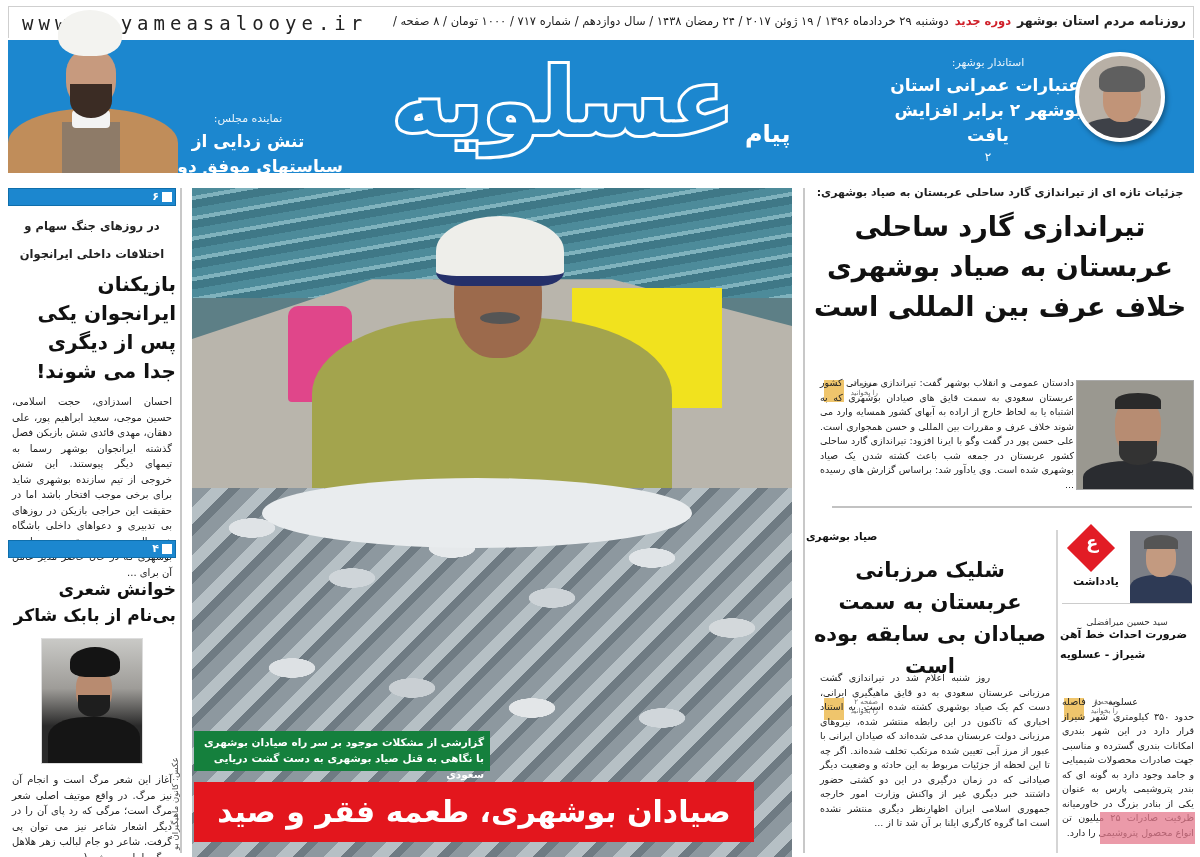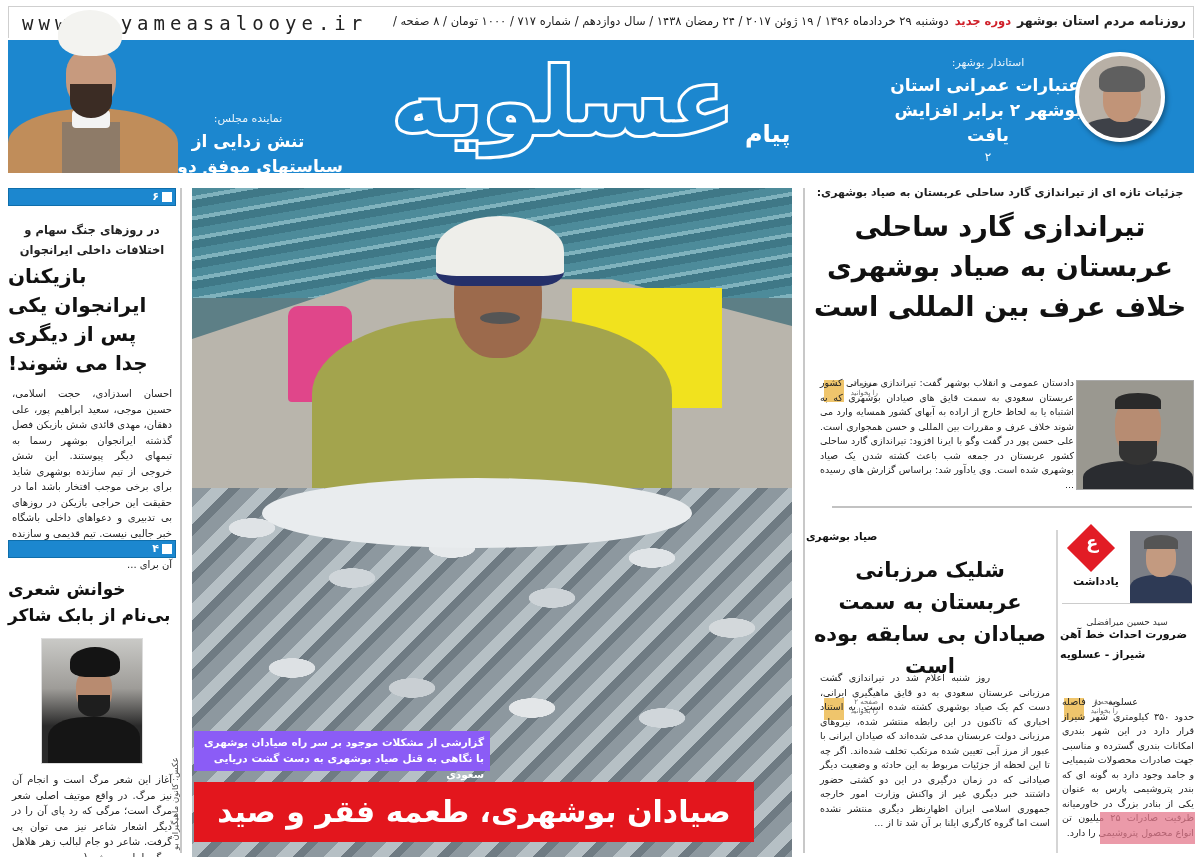--- a/index.html
+++ b/index.html
@@ -43,22 +43,22 @@
   .gov-photo .suit { position: absolute; left: 4px; top: 62px; width: 78px; height: 30px; background: #3e4148; border-radius: 40% 40% 0 0; }
 
   
   .vrule { position: absolute; width: 2px; background: #c8c8c8; }
 
   
   .leftcol { position: absolute; left: 8px; top: 188px; width: 168px; }
   .section-bar { height: 18px; background: #1c87cf; position: relative; border: 1px solid #0f6eab; }
   .section-bar .num { position: absolute; right: 16px; top: 0px; color: #fff; font-size: 11px; font-weight: bold; line-height: 16px; }
   .section-bar .sq { position: absolute; right: 3px; top: 3px; width: 10px; height: 10px; background: #fff; }
-  .lc-kicker { direction: rtl; text-align: center; font-size: 11.5px; font-weight: bold; line-height: 20px; margin-top: 14px; color: #222; }
-  .lc-title { direction: rtl; text-align: left; font-size: 20px; font-weight: bold; line-height: 29px; margin-top: 2px; }
+  .lc-kicker { direction: rtl; text-align: center; font-size: 11.5px; font-weight: bold; line-height: 28px; margin-top: 6px; color: #222; }
+  .lc-title { direction: rtl; text-align: right; font-size: 20px; font-weight: bold; line-height: 29px; margin-top: 2px; }
   .lc-body { direction: rtl; text-align: justify; font-size: 10px; line-height: 15.5px; margin-top: 8px; color: #222; padding: 0 4px; }
   .lc2 { top: 540px; }
   .poet-photo { width: 102px; height: 126px; margin: 10px auto 0; background: #2b2b2b; position: relative; overflow: hidden; border: 1px solid #ddd; }
   .poet-photo .bg { position: absolute; inset: 0; background: linear-gradient(#c9c9c6, #9e9c98 40%, #2a2a2a 70%); }
   .poet-photo .beret { position: absolute; left: 28px; top: 8px; width: 50px; height: 30px; background: #141414; border-radius: 50% 50% 30% 30%; }
   .poet-photo .face { position: absolute; left: 34px; top: 30px; width: 36px; height: 44px; background: #b88b70; border-radius: 40% 40% 45% 45%; }
   .poet-photo .beard { position: absolute; left: 36px; top: 56px; width: 32px; height: 22px; background: #1e1e1e; border-radius: 0 0 50% 50%; }
   .poet-photo .shirt { position: absolute; left: 6px; top: 78px; width: 92px; height: 50px; background: #151515; border-radius: 40% 40% 0 0; }
 
   
@@ -82,21 +82,21 @@
         radial-gradient(ellipse 38px 16px at 460px 70px, #e0e4e7 60%, transparent 62%),
         radial-gradient(ellipse 38px 16px at 540px 140px, #d3d8db 60%, transparent 62%),
         radial-gradient(ellipse 38px 16px at 100px 180px, #dde1e4 60%, transparent 62%),
         radial-gradient(ellipse 38px 16px at 220px 200px, #c9cfd3 60%, transparent 62%),
         radial-gradient(ellipse 38px 16px at 340px 220px, #e3e6e8 60%, transparent 62%),
         radial-gradient(ellipse 38px 16px at 470px 230px, #d0d6da 60%, transparent 62%),
         repeating-linear-gradient(135deg, #8d989f 0 14px, #b6c0c5 14px 26px, #6f7b83 26px 34px);
   }
   .photo .big-fish { position: absolute; left: 70px; top: 290px; width: 430px; height: 70px; background: #e9ecee; border-radius: 50%; }
 
-  .caption-kicker { position: absolute; left: 2px; top: 543px; width: 296px; height: 40px; background: #8b5cf6; color: #fff; direction: rtl; text-align: right; padding: 3px 6px; font-size: 10.5px; font-weight: bold; line-height: 16px; }
+  .caption-kicker { position: absolute; left: 2px; top: 543px; width: 296px; height: 40px; background: #15803d; color: #fff; direction: rtl; text-align: right; padding: 3px 6px; font-size: 10.5px; font-weight: bold; line-height: 16px; }
   .caption-main { position: absolute; left: 2px; top: 594px; width: 560px; height: 60px; background: #e3161d; color: #fff; direction: rtl; text-align: center; font-size: 30px; font-weight: bold; line-height: 60px; }
   .photo-credit { position: absolute; left: 170px; top: 730px; width: 14px; height: 120px; writing-mode: vertical-rl; transform: rotate(180deg); font-size: 8.5px; color: #444; white-space: nowrap; }
 
   
   .rightcol { position: absolute; left: 806px; top: 180px; width: 388px; }
   .rc-kicker { direction: rtl; text-align: center; font-size: 11px; font-weight: bold; margin-top: 6px; color: #222; }
   .rc-title { direction: rtl; text-align: center; font-size: 27px; font-weight: bold; line-height: 40px; margin-top: 8px; letter-spacing: -0.5px; }
   .rc-story { position: absolute; left: 14px; top: 196px; width: 374px; height: 116px; }
   .rc-story .body { position: absolute; left: 0; top: 0; width: 254px; direction: rtl; text-align: justify; font-size: 9.5px; line-height: 14.5px; color: #222; }
   .prosecutor-photo { position: absolute; right: 0; top: 4px; width: 118px; height: 110px; background: #9a9890; overflow: hidden; border: 1px solid #aaa; }

